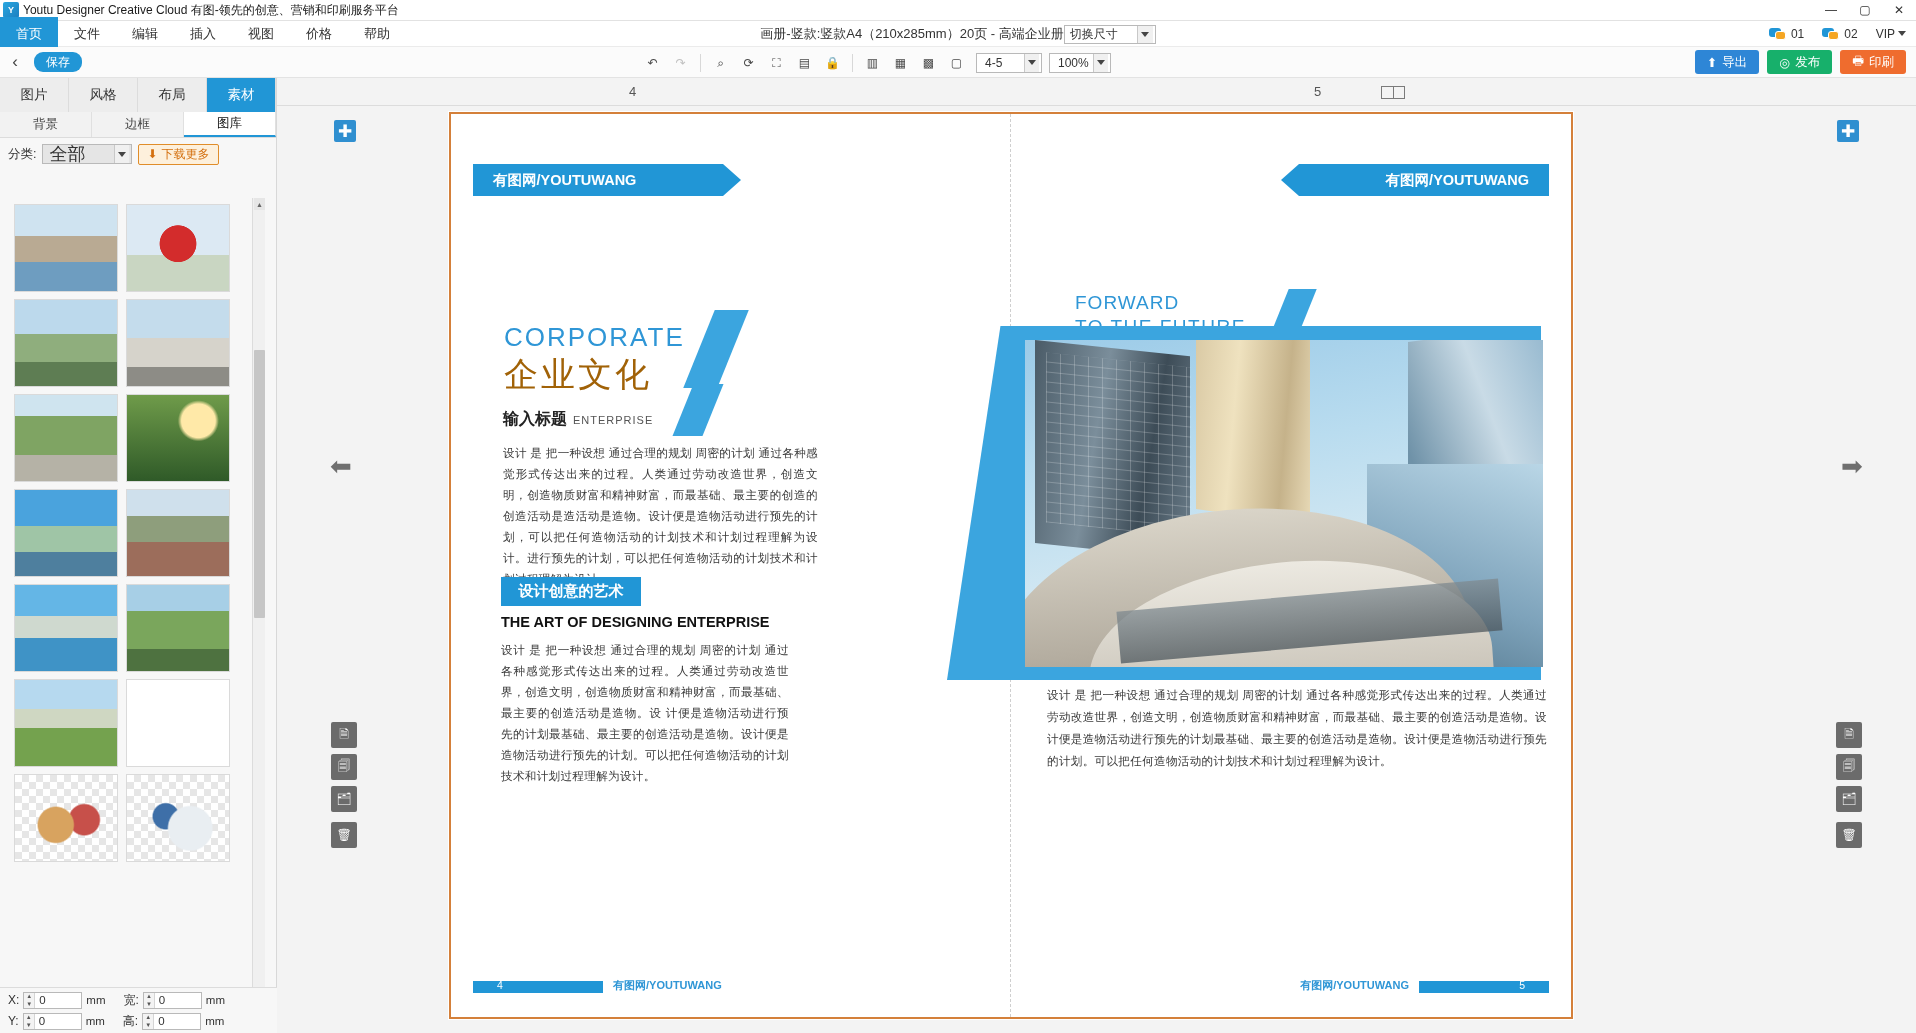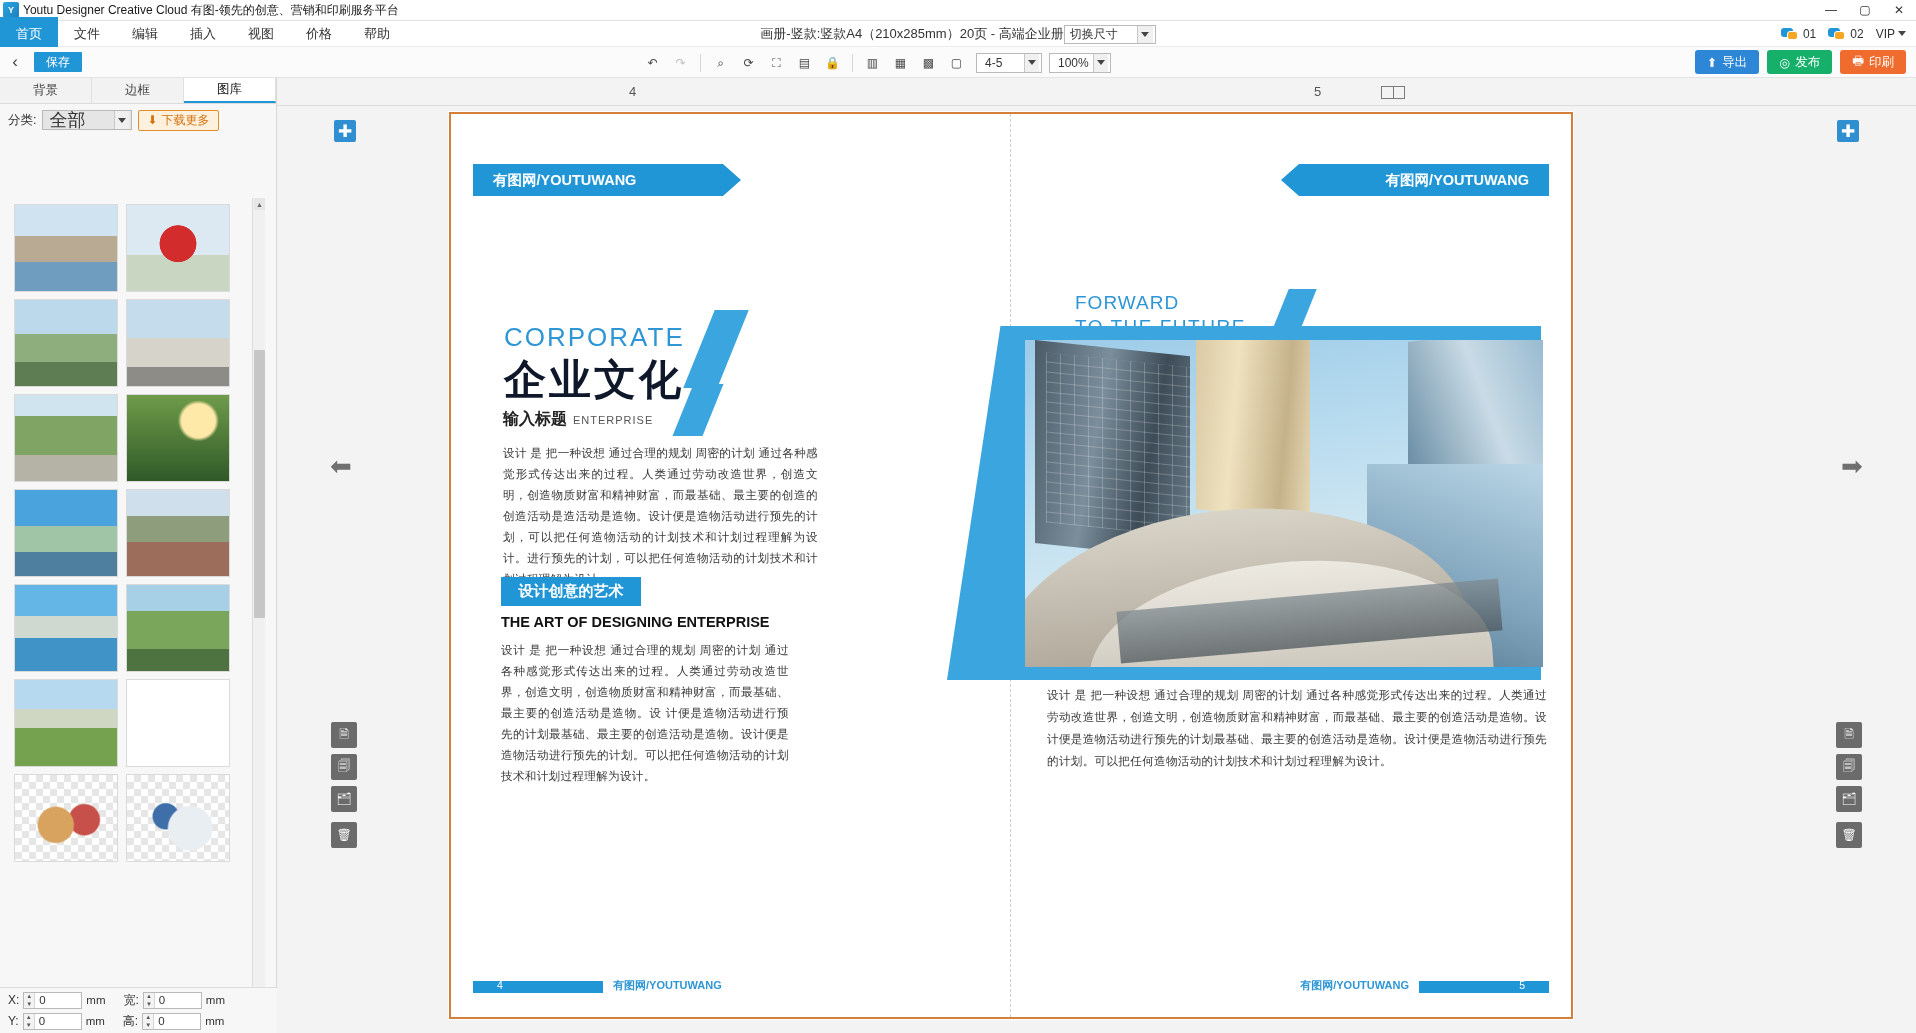--- a/index.html
+++ b/index.html
@@ -61,21 +61,21 @@
     border: 1px solid #b9b9b9; background: #fff; height: 19px; min-width: 92px;
     font-size: 12px; display: inline-flex; align-items: center;
     padding: 0 2px 0 5px; color: #333; position: relative;
   }
   .size-select .arrow-box {
     margin-left: auto; width: 16px; height: 17px; background: #f0f0f0;
     border-left: 1px solid #c8c8c8; display: flex; align-items: center; justify-content: center;
   }
   .caret-down { width:0;height:0;border-left:4px solid transparent;border-right:4px solid transparent;border-top:5px solid #444; }
   .menu-right {
-    margin-left: auto; display: flex; align-items: center; gap: 12px;
+    margin-left: auto; display: flex; align-items: center; gap: 18px;
     padding-right: 10px; font-size: 12px; color: #333;
   }
   .badge-pair { display: flex; align-items: center; gap: 4px; }
   .chat-icon { width: 18px; height: 14px; position: relative; }
   .chat-icon .b1 {
     position:absolute; left:0; top:1px; width:12px; height:9px; border-radius:3px;
     background:#2196d6;
   }
   .chat-icon .b2 {
     position:absolute; left:6px; top:4px; width:11px; height:9px; border-radius:3px;
@@ -88,21 +88,21 @@
     position: absolute; left: 0; top: 47px; width: 1916px; height: 31px;
     background: #fbfbfb; border-bottom: 1px solid #e3e3e3;
     display: flex; align-items: center;
   }
   .back-chev {
     width: 30px; height: 31px; display:flex; align-items:center; justify-content:center;
     color: #444; font-size: 17px;
   }
   .save-btn {
     margin-left: 4px; background: #2196d6; color: #fff; font-size: 12px;
-    height: 20px; padding: 0 12px; display: flex; align-items: center; border-radius: 1px;
+    height: 20px; padding: 0 12px; display: flex; align-items: center; border-radius: 9px;
   }
   .tool-center {
     position: absolute; left: 640px; top: 0; height: 31px;
     display: flex; align-items: center; gap: 3px;
   }
   .tbtn {
     width: 25px; height: 25px; display:flex; align-items:center; justify-content:center;
     color: #4a4a4a; border-radius: 2px;
   }
   .tbtn.disabled { color: #c0c0c0; }
@@ -236,21 +236,21 @@
     content:""; position:absolute; right:-18px; top:0; border-top:16px solid transparent;
     border-bottom:16px solid transparent; border-left:18px solid #2196d6;
   }
   .ribbon-right { right: 22px; top: 50px; width: 250px; justify-content: flex-end; padding-right: 20px; }
   .ribbon-right:after {
     content:""; position:absolute; left:-18px; top:0; border-top:16px solid transparent;
     border-bottom:16px solid transparent; border-right:18px solid #2196d6;
   }
 
   .corp-en { position: absolute; left: 53px; top: 208px; font-size: 26px; color: #2f96d6; letter-spacing: 2px; }
-  .corp-cn { position: absolute; left: 53px; top: 238px; font-size: 42px; color: #0f172a; font-weight: bold; letter-spacing: 3px; }
+  .corp-cn { position: absolute; left: 53px; top: 238px; font-size: 34px; color: #a16207; font-weight: normal; letter-spacing: 3px; }
   .slash1 { position:absolute; left: 248px; top: 196px; width: 34px; height: 78px; background:#3ba5df; transform: skewX(-22deg); }
   .slash2 { position:absolute; left: 232px; top: 270px; width: 30px; height: 52px; background:#3ba5df; transform: skewX(-22deg); }
 
   .sub-title-cn { position:absolute; left: 52px; top: 295px; font-size: 16px; font-weight: bold; color: #222; }
   .sub-title-en { position:absolute; left: 122px; top: 300px; font-size: 11px; color: #555; letter-spacing: 1px; }
 
   .para {
     position: absolute; font-size: 11.6px; line-height: 21px; color: #3a3a3a;
     text-align: justify; letter-spacing: 0.3px;
   }
@@ -449,20 +449,26 @@
         <span>发布</span>
       </div>
       <div class="act-btn act-print">
         <span>🖶</span>
         <span>印刷</span>
       </div>
     </div>
   </div>
 
   <div class="leftpanel">
+    <div class="lp-tabs">
+      <div class="lp-tab">图片</div>
+      <div class="lp-tab">风格</div>
+      <div class="lp-tab">布局</div>
+      <div class="lp-tab active">素材</div>
+    </div>
     <div class="lp-subtabs">
       <div class="lp-subtab">背景</div>
       <div class="lp-subtab">边框</div>
       <div class="lp-subtab active">图库</div>
     </div>
     <div class="lp-filter">
       <span class="lbl">分类:</span>
       <span class="cat-select">
         <span>全部</span>
         <span class="arrow-box">

